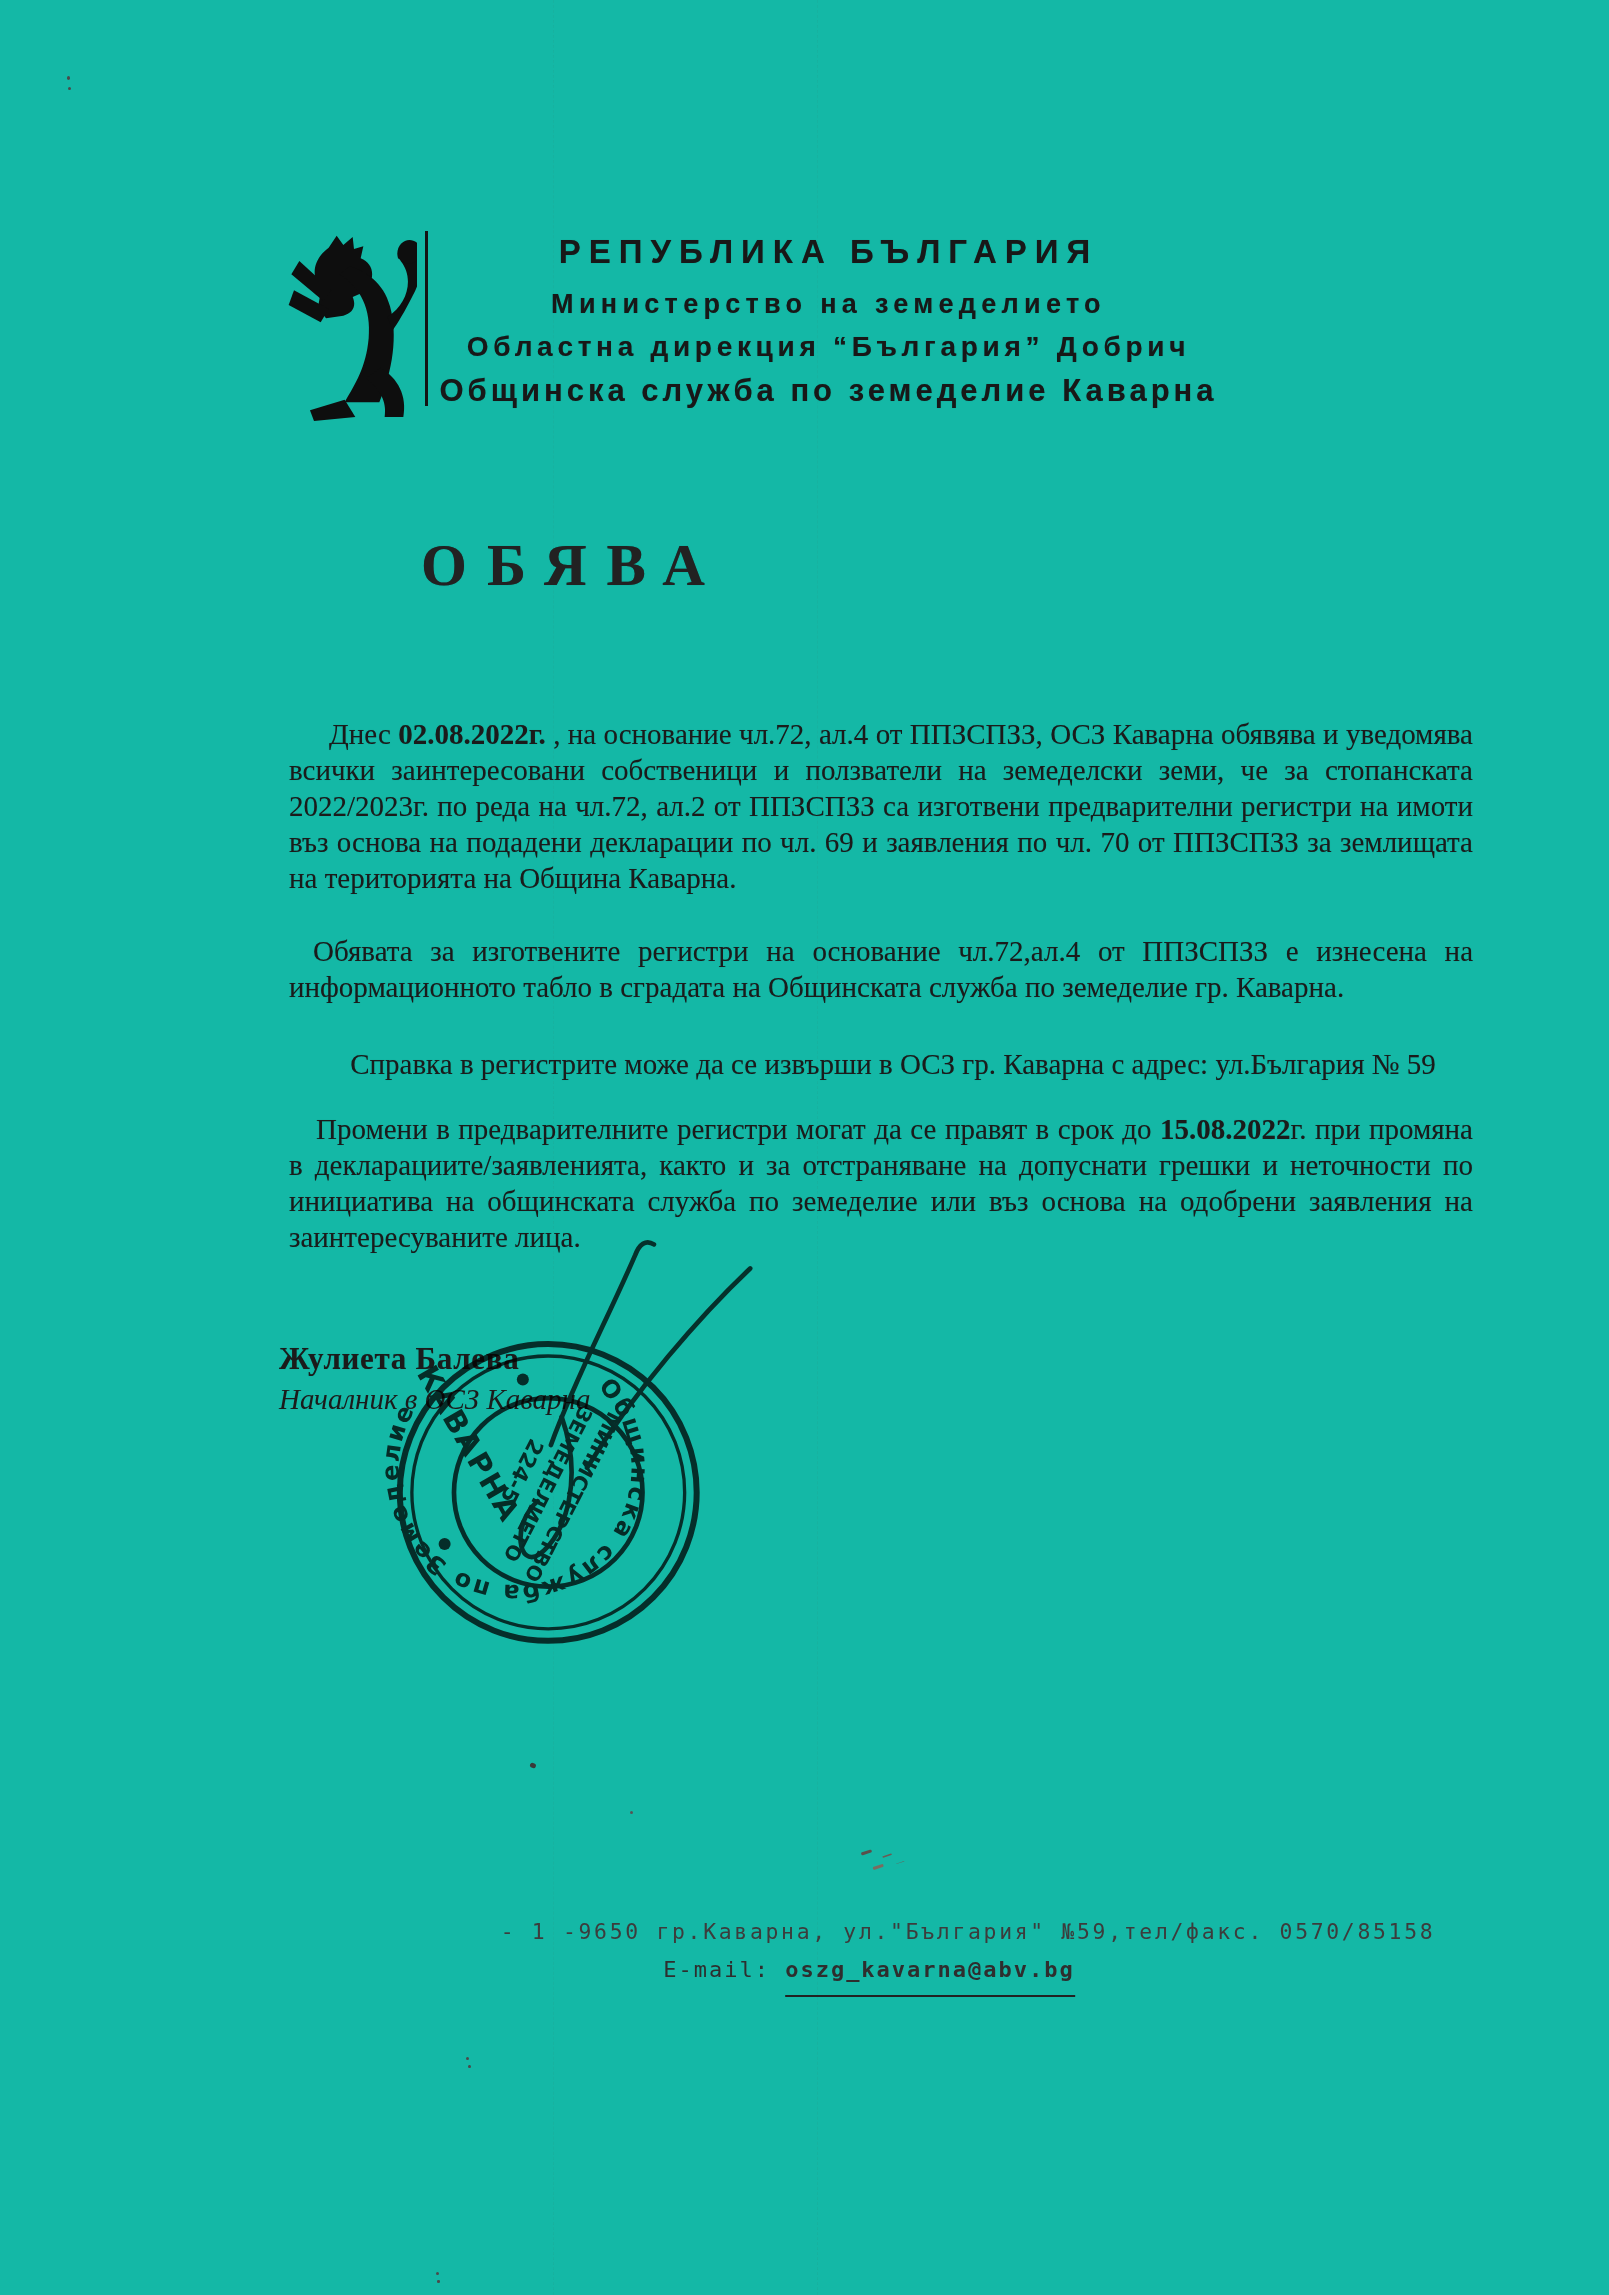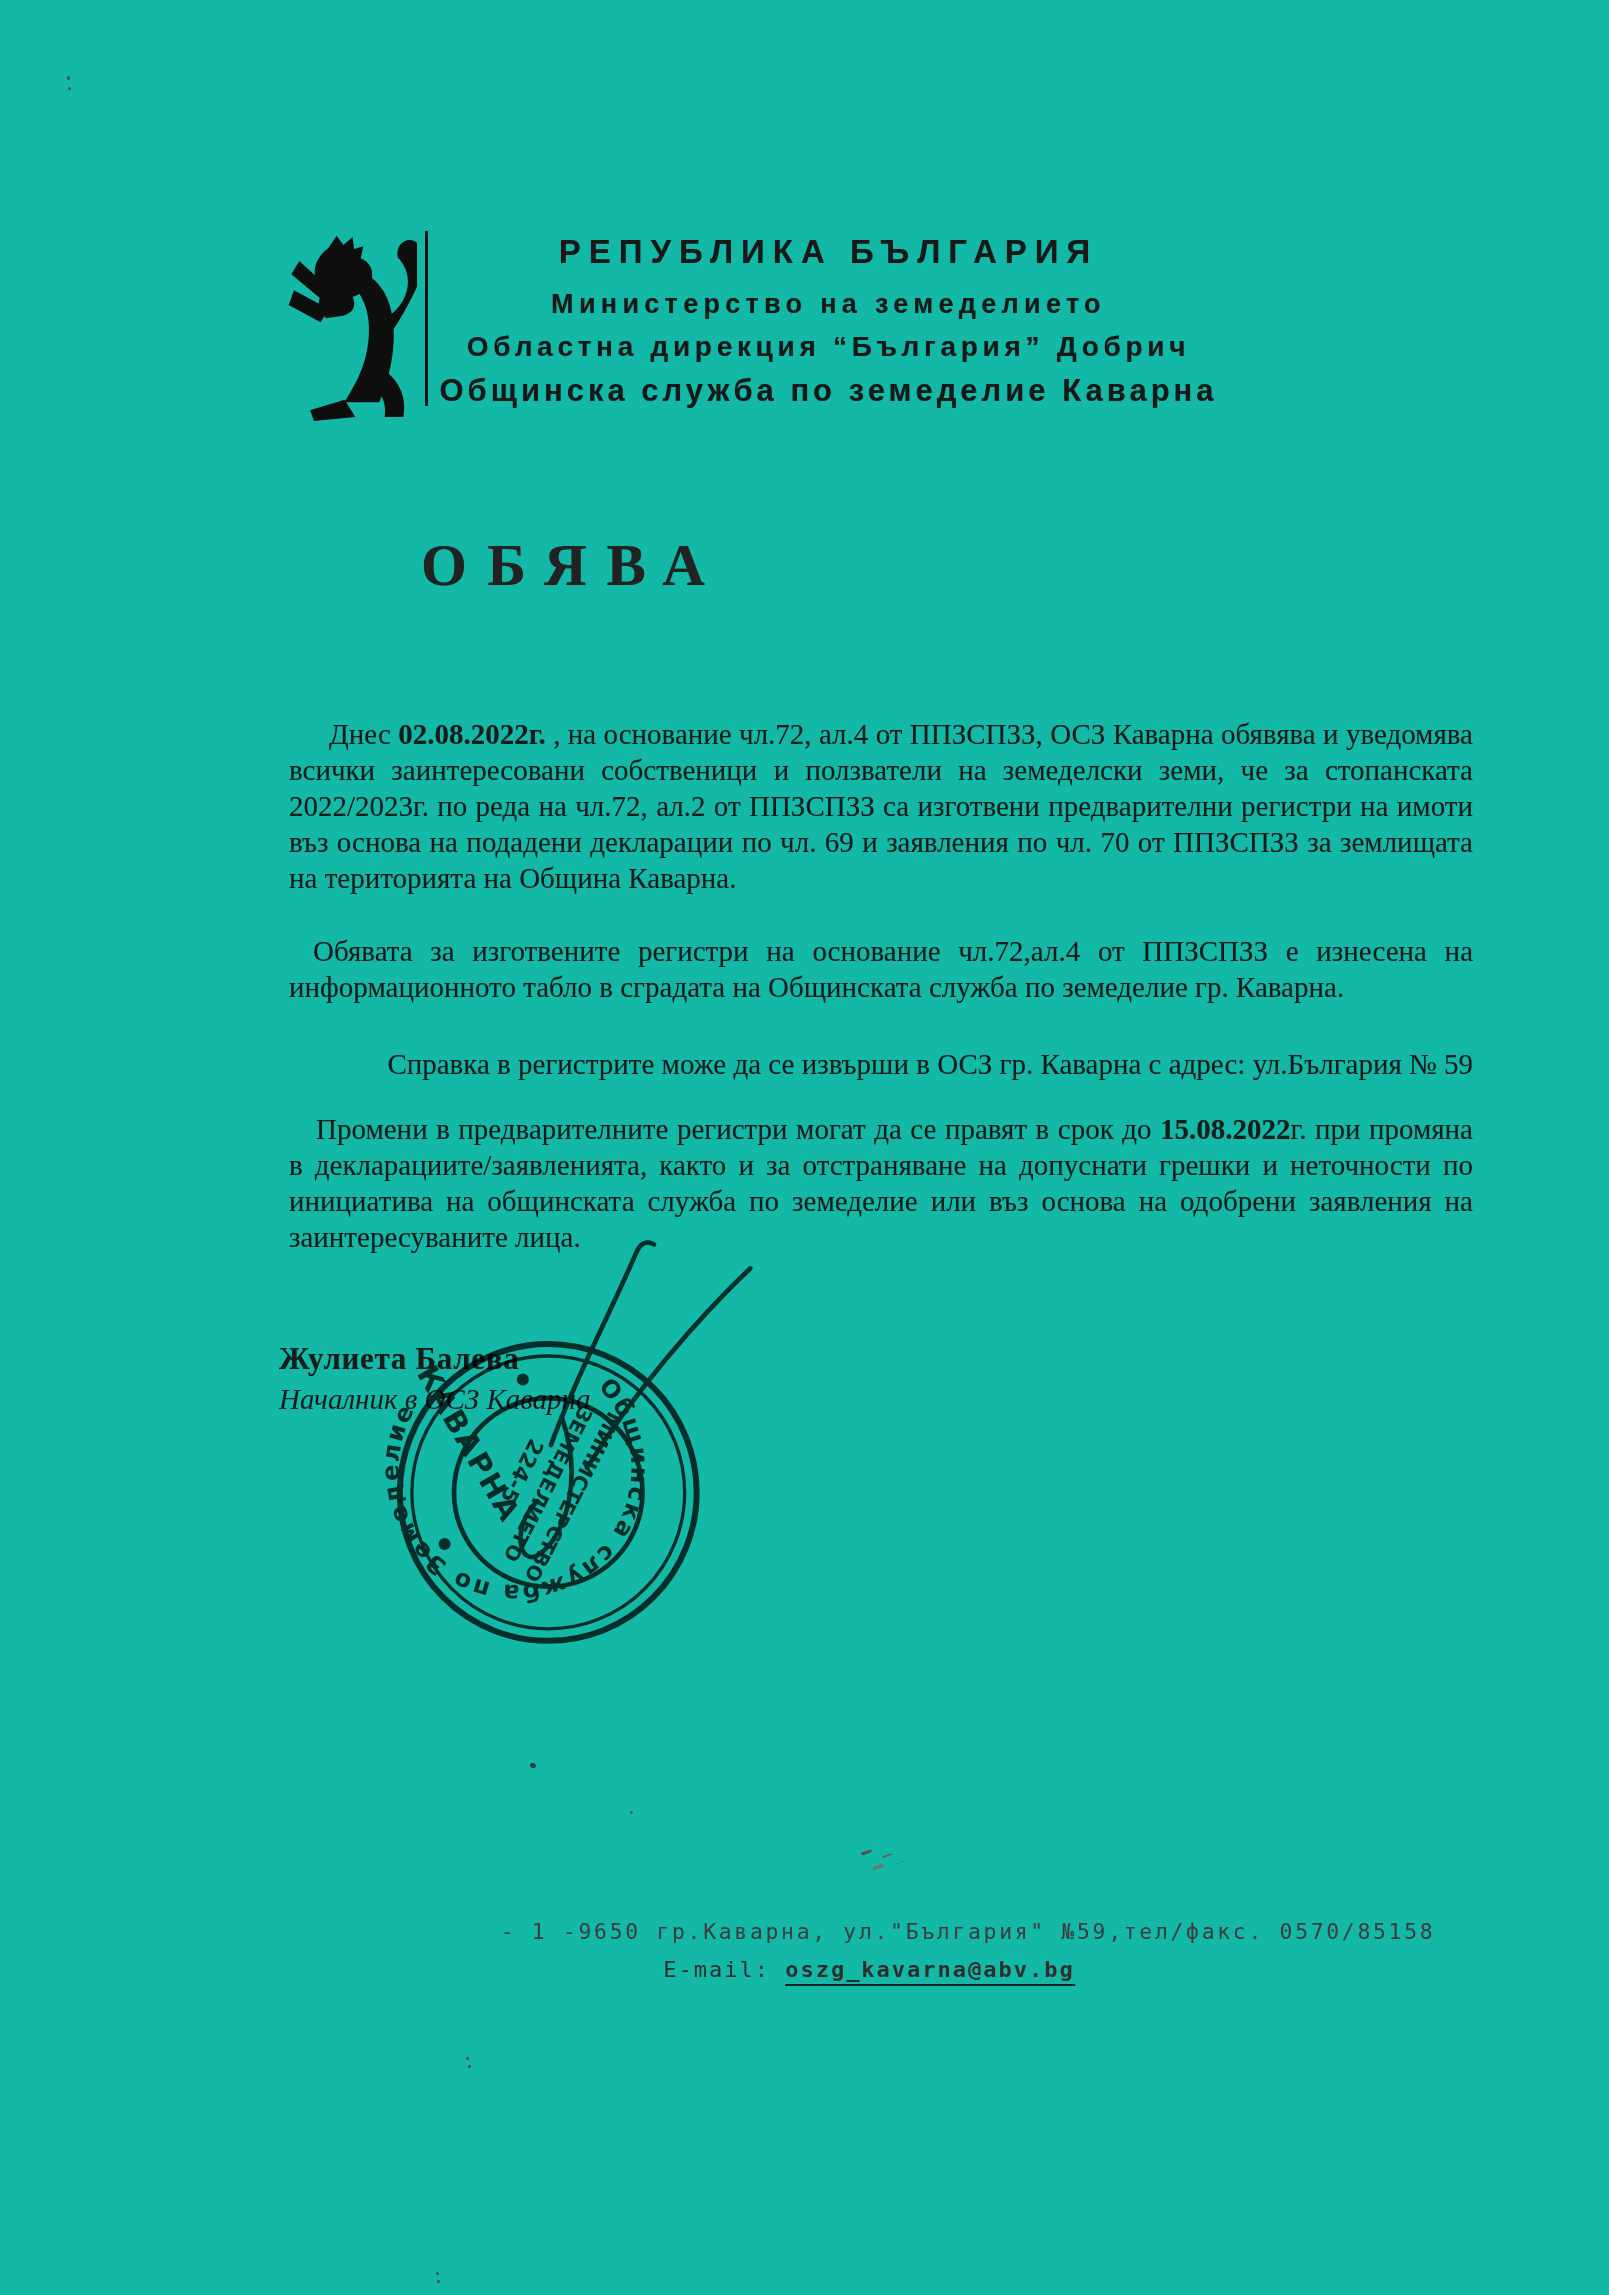--- a/index.html
+++ b/index.html
@@ -27,39 +27,39 @@
       text-align:left;font-size:59px;font-weight:bold;letter-spacing:20px;
       color:#222;text-shadow:0 0 0.7px rgba(0,0,0,.4);}
 
   
   .para{position:absolute;left:281px;width:1184px;margin:8px;
       font-size:29px;line-height:36px;text-align:justify;
       text-shadow:0 0 0.7px rgba(0,0,0,.28);}
   .para .b{font-weight:bold;}
   .p1{top:708px;text-indent:40px;}
   .p2{top:925px;text-indent:24px;}
-  .p3{top:1038px;text-indent:24px;text-align:right;}
+  .p3{top:1038px;text-indent:24px;text-align:center;}
   .p4{top:1103px;text-indent:27px;}
 
   
   .sig-name{position:absolute;left:279px;top:1341px;font-size:31px;font-weight:bold;
       letter-spacing:0.7px;text-shadow:0 0 0.7px rgba(0,0,0,.35);}
   .sig-title{position:absolute;left:279px;top:1383px;font-size:29px;font-style:italic;}
 
   .stamp-svg{position:absolute;left:361px;top:1223px;width:428px;height:468px;
       mix-blend-mode:multiply;opacity:.9;}
 
   
   .f1{position:absolute;top:1919px;left:968px;transform:translateX(-50%);
       font-family:"DejaVu Sans Mono",monospace;font-size:21.4px;letter-spacing:2.7px;
       color:#3c3c3c;white-space:nowrap;}
   .f2{position:absolute;top:1957px;left:869px;transform:translateX(-50%);
       font-family:"DejaVu Sans Mono",monospace;font-size:22px;letter-spacing:2px;
       color:#2e2e2e;white-space:nowrap;}
-  .f2 .email{font-weight:bold;border-bottom:2.7px solid #222;padding-bottom:2px;margin-top:48px;}
+  .f2 .email{font-weight:bold;border-bottom:2.7px solid #222;padding-bottom:13px;margin-top:48px;}
 
   
   .speck{position:absolute;background:#4a4a4a;border-radius:50%;}
   .sp1a{left:67px;top:76px;width:3.3px;height:4px;}
   .sp1b{left:68px;top:87px;width:3.3px;height:3.3px;}
   .sp2{left:530px;top:1763px;width:6px;height:4.7px;transform:rotate(20deg);background:#3a3a3a;}
   .sp3{left:630px;top:1811px;width:3.3px;height:3.3px;background:#555;}
   .sp4a{left:466px;top:2057px;width:3.3px;height:3.3px;}
   .sp4b{left:468px;top:2065px;width:2.7px;height:3.3px;}
   .sp5a{left:436px;top:2272px;width:3.3px;height:3.3px;}

